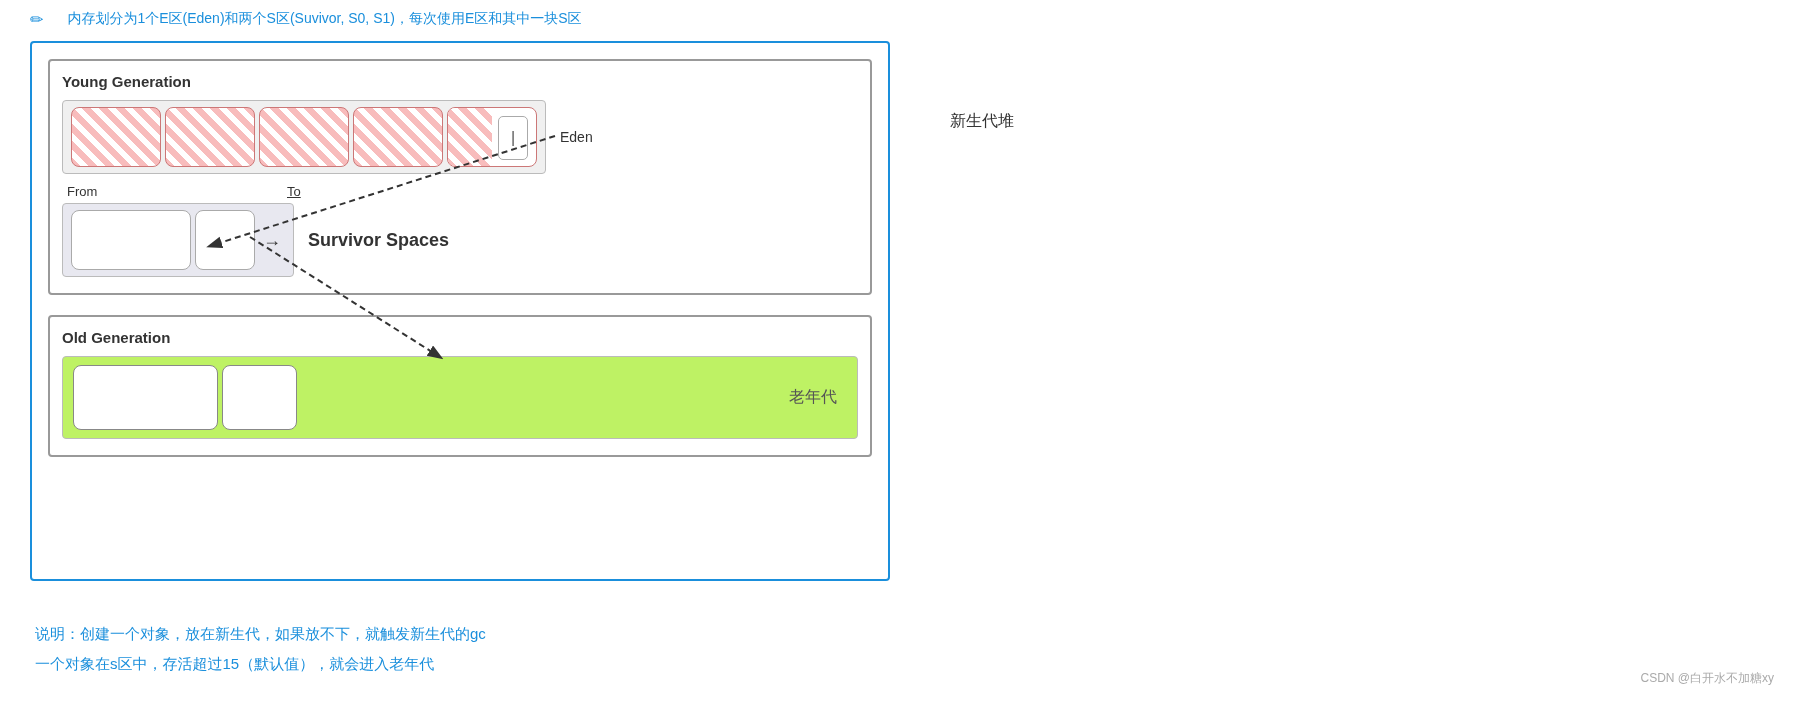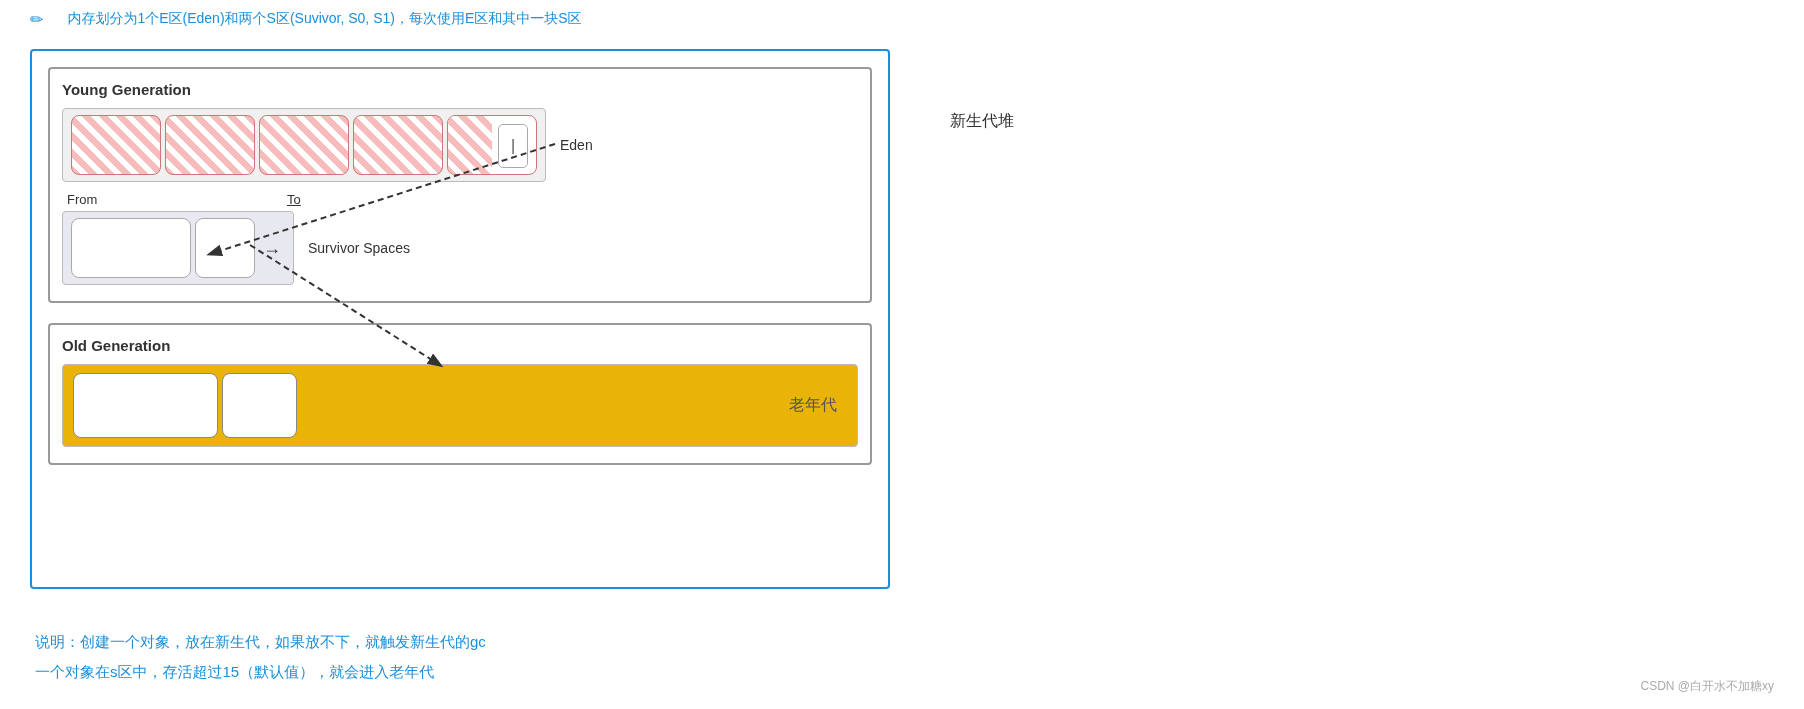--- a/index.html
+++ b/index.html
@@ -53,21 +53,20 @@
 
     
     .diagram-outer {
       border: 2.5px solid #1a8fdc;
       border-radius: 4px;
       padding: 16px;
       width: 860px;
       min-height: 540px;
       flex-shrink: 0;
       position: relative;
-      margin-top: 8px;
     }
 
     
     .young-gen-section {
       border: 2px solid #999;
       border-radius: 4px;
       padding: 12px 12px 16px 12px;
       margin-bottom: 20px;
       position: relative;
       background: #fff;
@@ -212,23 +211,23 @@
       border: 1.5px solid #aaa;
       background: #d8d8e8;
       display: flex;
       align-items: center;
       justify-content: center;
       font-size: 14px;
       color: #555;
     }
 
     .survivor-label-right {
-      font-size: 14px;
-      color: #333;
-      font-weight: normal;
+      font-size: 18px;
+      color: #333;
+      font-weight: bold;
       margin-left: 8px;
     }
 
     
     .dashed-arrow-svg {
       position: absolute;
       pointer-events: none;
     }
 
     
@@ -237,21 +236,21 @@
       border-radius: 4px;
       padding: 12px 12px 16px 12px;
       position: relative;
       background: #fff;
     }
 
     .old-gen-inner {
       display: flex;
       align-items: center;
       gap: 4px;
-      background: #eab308;
+      background: #bef264;
       border: 1.5px solid #bbb;
       border-radius: 4px;
       padding: 8px 10px;
       position: relative;
     }
 
     .old-cell {
       width: 145px;
       height: 65px;
       border-radius: 8px;

